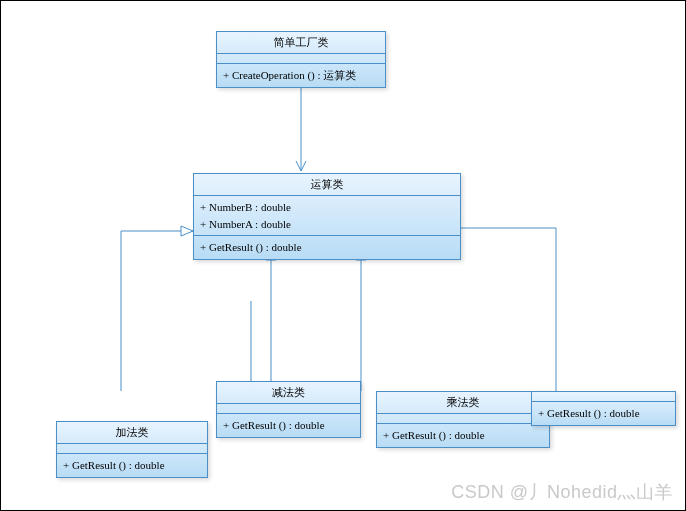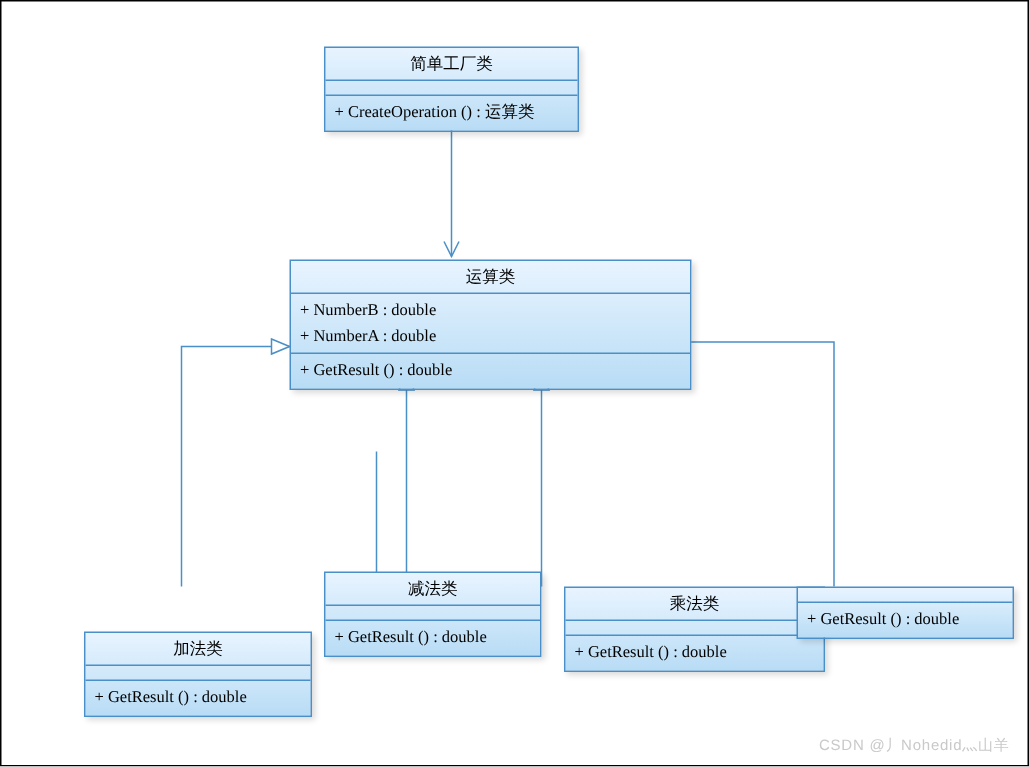--- a/index.html
+++ b/index.html
@@ -40,21 +40,21 @@
     position: absolute;
     left: 0; top: 0;
     width: 686px; height: 511px;
     pointer-events: none;
   }
   .watermark {
     position: absolute;
     right: 12px;
     bottom: 6px;
     color: #c9c9c9;
-    font-size: 10px;
+    font-size: 18px;
     font-family: sans-serif;
     letter-spacing: 0.5px;
   }
 </style>
 </head>
 <body>
 
 <div class="canvas">
 
   <svg class="connectors">

